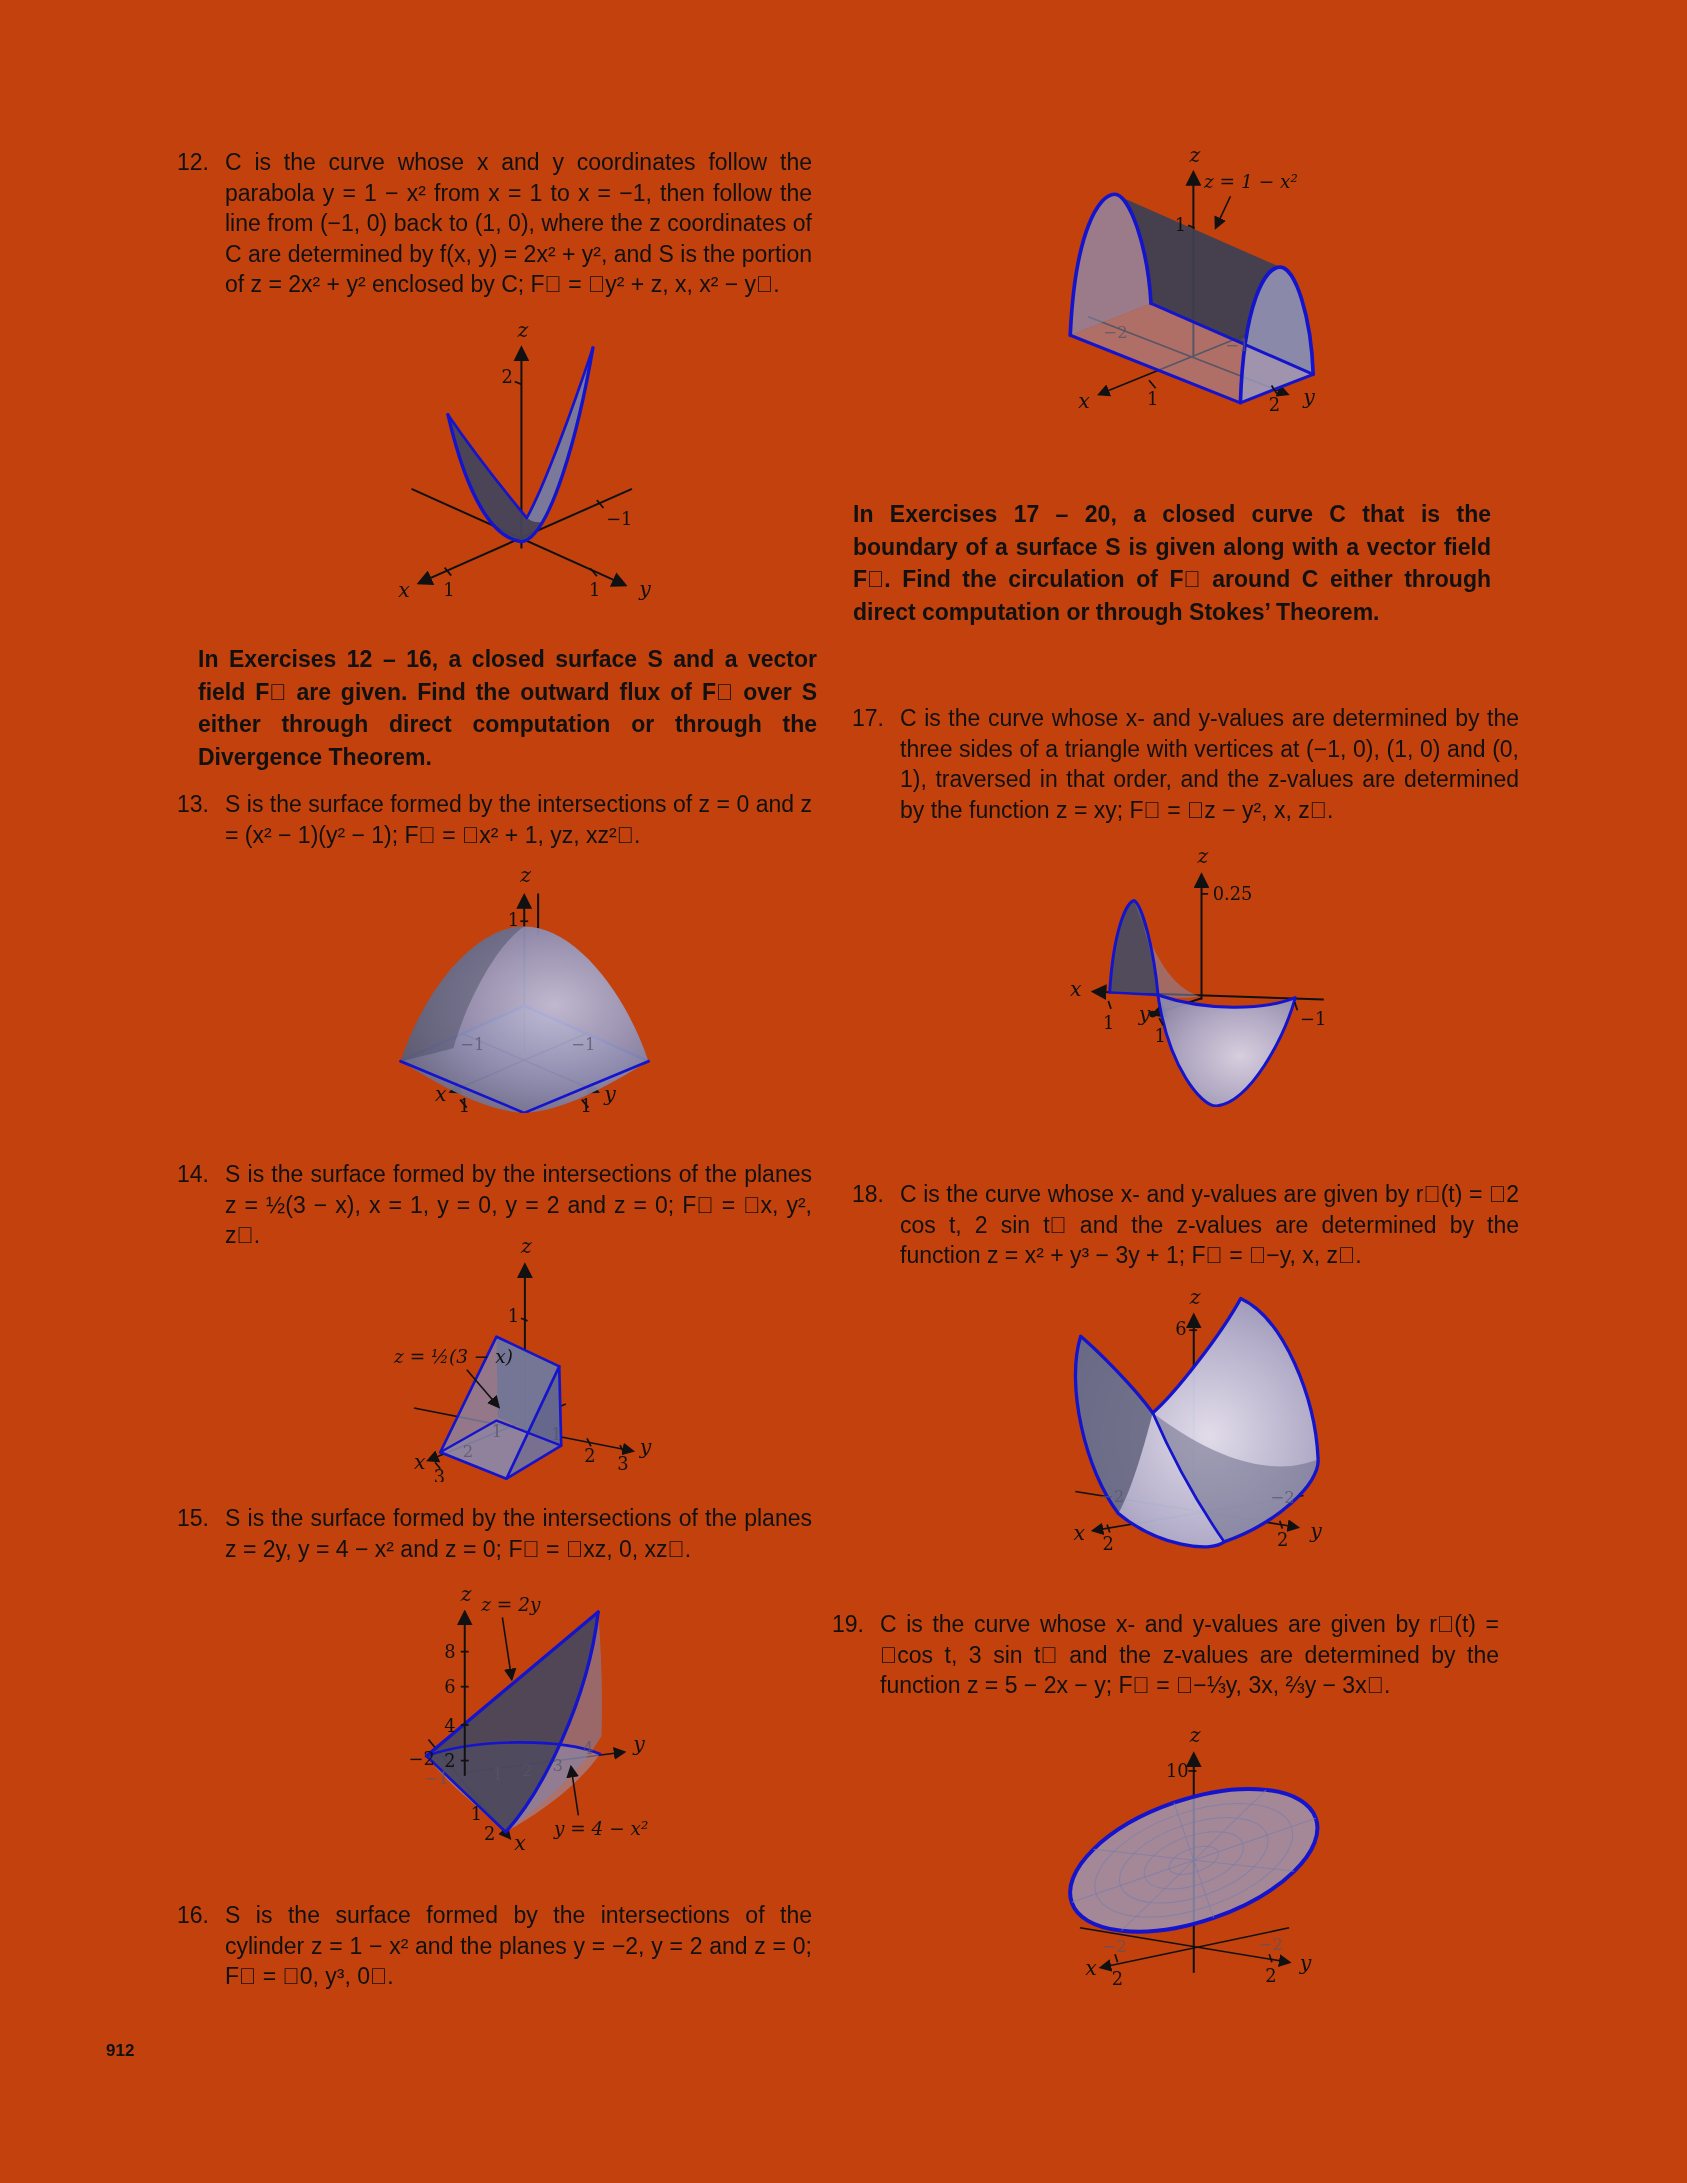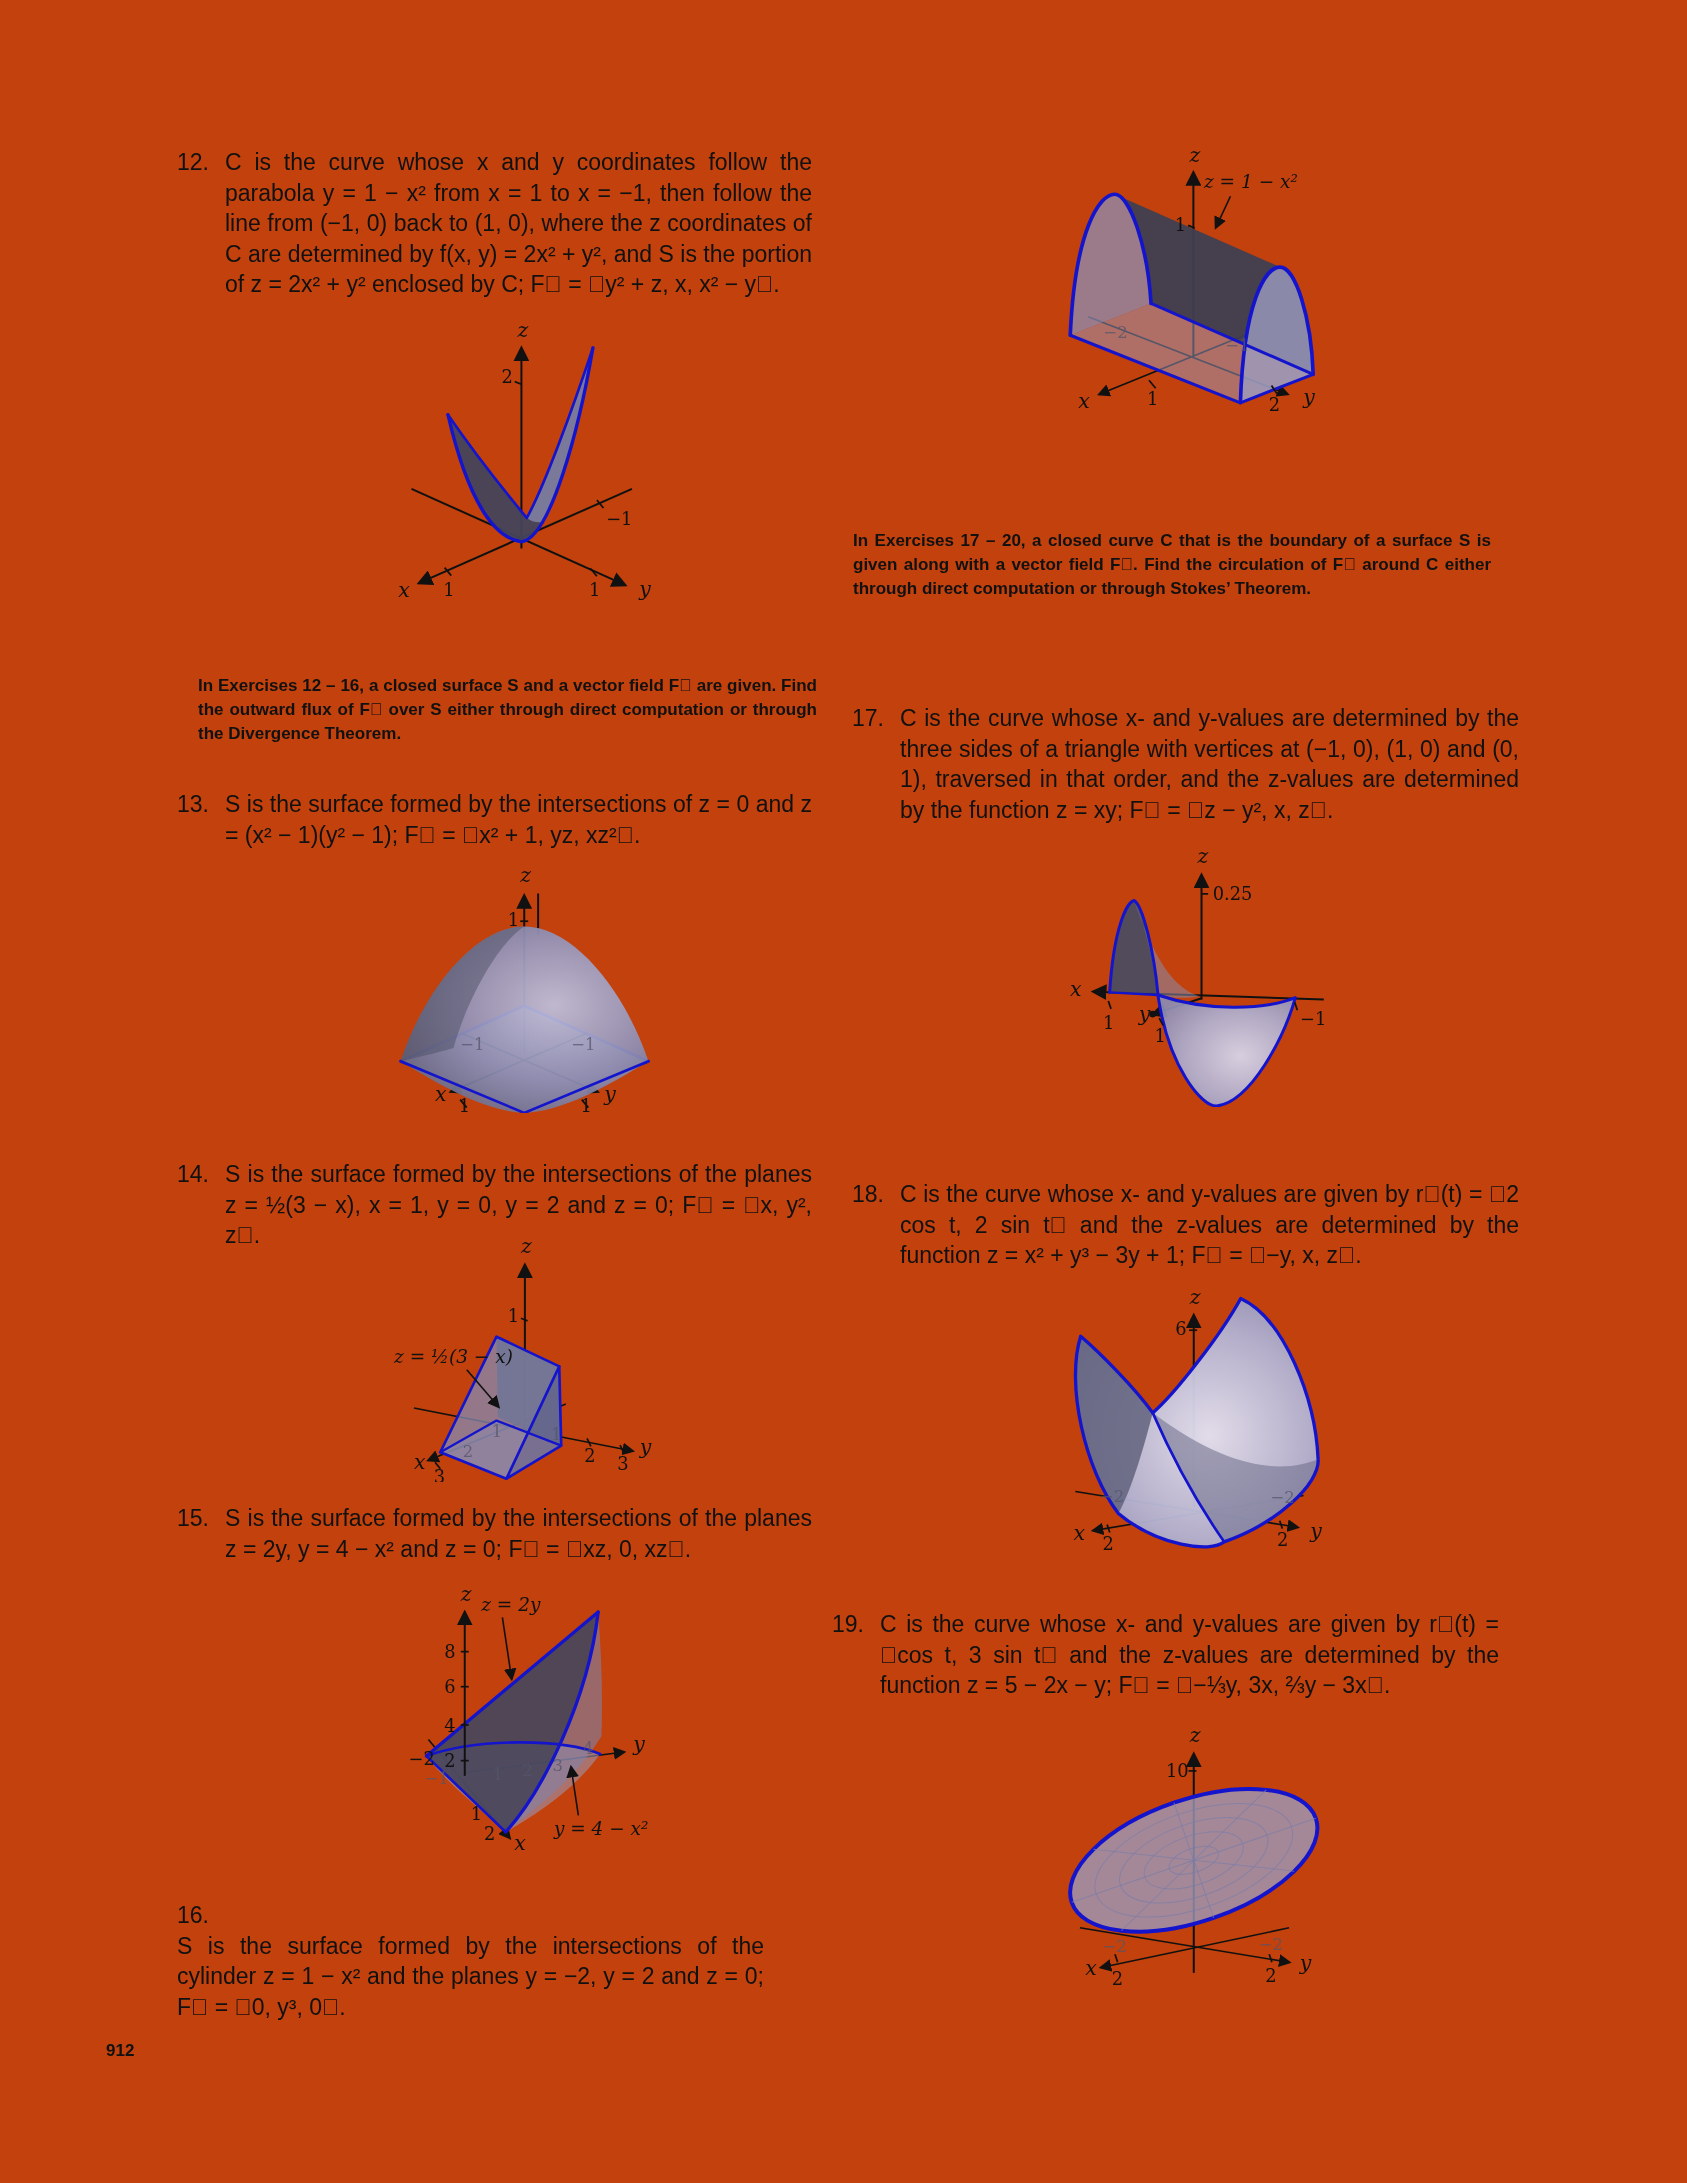--- a/index.html
+++ b/index.html
@@ -3,21 +3,21 @@
 <meta charset="utf-8">
 <style>
   html,body{margin:0;padding:0;background:#ffffff;}
   #page{position:relative;width:1687px;height:2183px;background:#c2410c;
         font-family:"Liberation Sans",sans-serif;color:#111;}
   .item{position:absolute;display:flex;font-size:23px;line-height:1.33;}
   .item-num{flex:none;width:48px;}
   .item-text{text-align:justify;}
   .col1 .item-text{width:587px;}
   .col2 .item-text{width:619px;}
-  .heading{position:absolute;font-weight:bold;font-size:17px;line-height:1.42;text-align:justify;margin-top:31px;}
+  .heading{position:absolute;font-weight:bold;font-size:23px;line-height:1.42;text-align:justify;}
   .fig{position:absolute;}
   .pagenum{position:absolute;font-size:17px;font-weight:bold;}
   svg text{font-family:"DejaVu Serif",serif;fill:#111;}
   .axlbl{font-style:italic;font-size:31px;}
   .tick{font-size:27px;}
   .gtick{font-size:25px;fill:#55556a;opacity:.75;}
   .ann{font-style:italic;font-size:28px;}
   .ax{stroke:#111;stroke-width:3;fill:none;}
   .axthin{stroke:#111;stroke-width:2.4;fill:none;}
   .tk{stroke:#111;stroke-width:2.6;}
@@ -183,21 +183,21 @@
     <text class="gtick" x="185" y="302">1</text>
     <text class="gtick" x="230" y="295">2</text>
     <text class="gtick" x="276" y="287">3</text>
     <text class="gtick" x="322" y="262">4</text>
     <text class="ann" x="168" y="45">z = 2y</text>
     <path class="axthin" d="M200,55 L214,148" marker-end="url(#a15)"></path>
     <text class="ann" x="278" y="385">y = 4 − x²</text>
     <path class="axthin" d="M315,355 L304,282" marker-end="url(#a15)"></path>
   </svg>
 
-  <div class="item col1" style="left:177px;top:1900px;flex-direction:column;">
+  <div class="item col1" style="left:177px;top:1900px;">
     <div class="item-num">16.</div>
     <div class="item-text">S is the surface formed by the intersections of the cylinder z = 1 − x² and the planes y = −2, y = 2 and z = 0; F⃗ = ⟨0, y³, 0⟩.</div>
   </div>
 
   <div class="pagenum" style="left:106px;top:2041px;">912</div>
 
   <svg class="fig" style="left:1012px;top:118px;" width="331" height="318" viewBox="0 0 500 480" role="img">
     <defs>
       <marker id="a16" viewBox="0 0 10 10" refX="8" refY="5" markerWidth="8" markerHeight="8" orient="auto">
         <path d="M0,0 L10,5 L0,10 z" fill="#111"></path>

